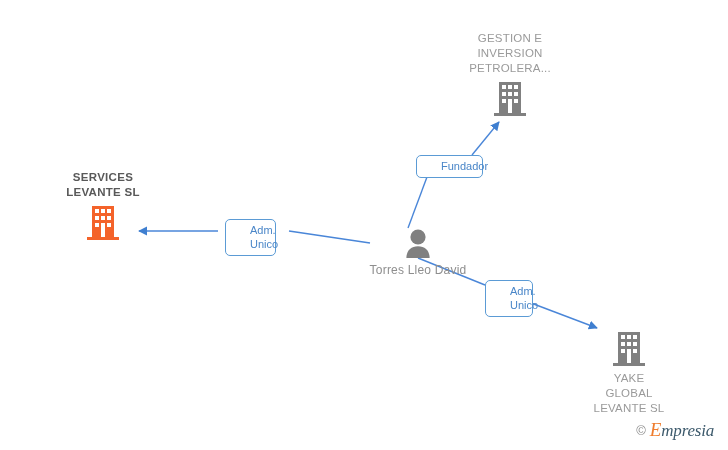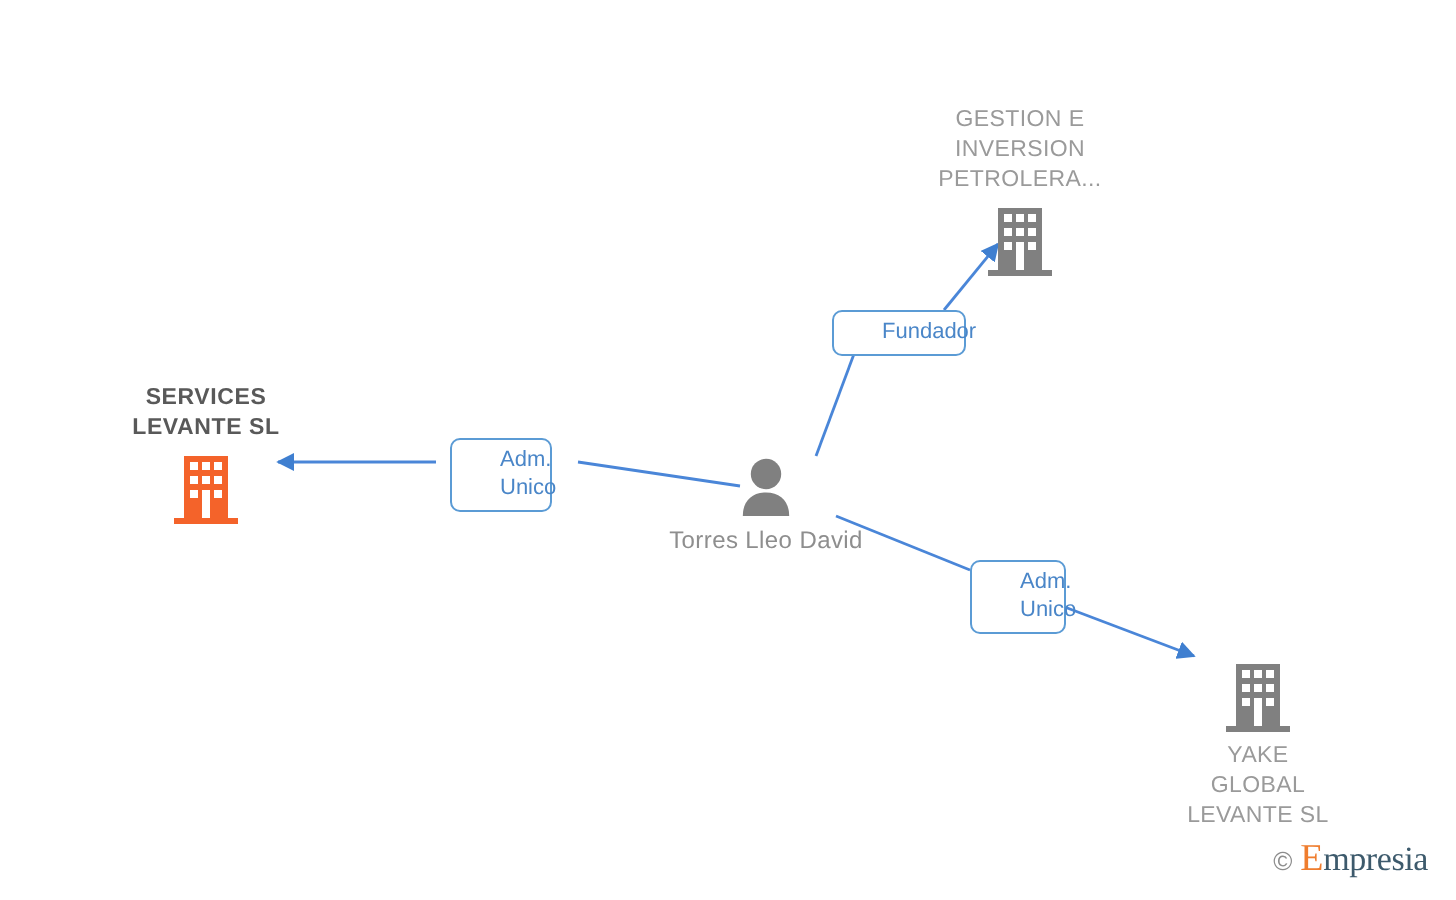--- a/index.html
+++ b/index.html
@@ -38,21 +38,20 @@
     display: block;
     margin: 0 auto;
     line-height: 0;
   }
   .node-label {
     font-size: 11.5px;
     line-height: 15px;
     letter-spacing: 0.2px;
     color: #9a9a9a;
     white-space: pre-line;
-    margin-top: 22px;
   }
   .node-label.focal {
     color: #595959;
     font-weight: bold;
     letter-spacing: 0.3px;
   }
   .node-label.person {
     color: #8e8e8e;
     font-size: 12px;
     line-height: 16px;
@@ -86,20 +85,21 @@
     align-items: center;
     gap: 4px;
     user-select: none;
   }
   #watermark .copy {
     font-size: 13px;
     color: #8d8d8d;
   }
   #watermark .wordmark {
     font-family: "Liberation Serif", serif;
+    font-style: italic;
     font-size: 17px;
     letter-spacing: -0.2px;
     color: #3d5a6c;
   }
   #watermark .wordmark .cap {
     color: #ef7d2e;
     font-size: 19px;
   }
 </style>
 </head>
@@ -197,21 +197,21 @@
           <rect x="20" y="18" width="4" height="4"></rect>
           <rect x="14" y="18" width="4" height="14"></rect>
         </g>
       </svg>
     </span>
     <div class="node-label label-below">YAKE
 GLOBAL
 LEVANTE  SL</div>
   </div>
 
-  <div class="node" style="left:383px; top:228px;">
+  <div class="node" style="left:418px; top:228px;">
     <span class="node-icon">
       <svg width="34" height="30" viewBox="0 0 34 30" aria-hidden="true">
         <g fill="#808080">
           <circle cx="17" cy="9" r="7.6"></circle>
           <path d="M17 18.2c-7.4 0-11.6 4.6-11.6 11.8h23.2C28.6 22.8 24.4 18.2 17 18.2z"></path>
         </g>
       </svg>
     </span>
     <div class="node-label person label-below">Torres Lleo David</div>
   </div>

